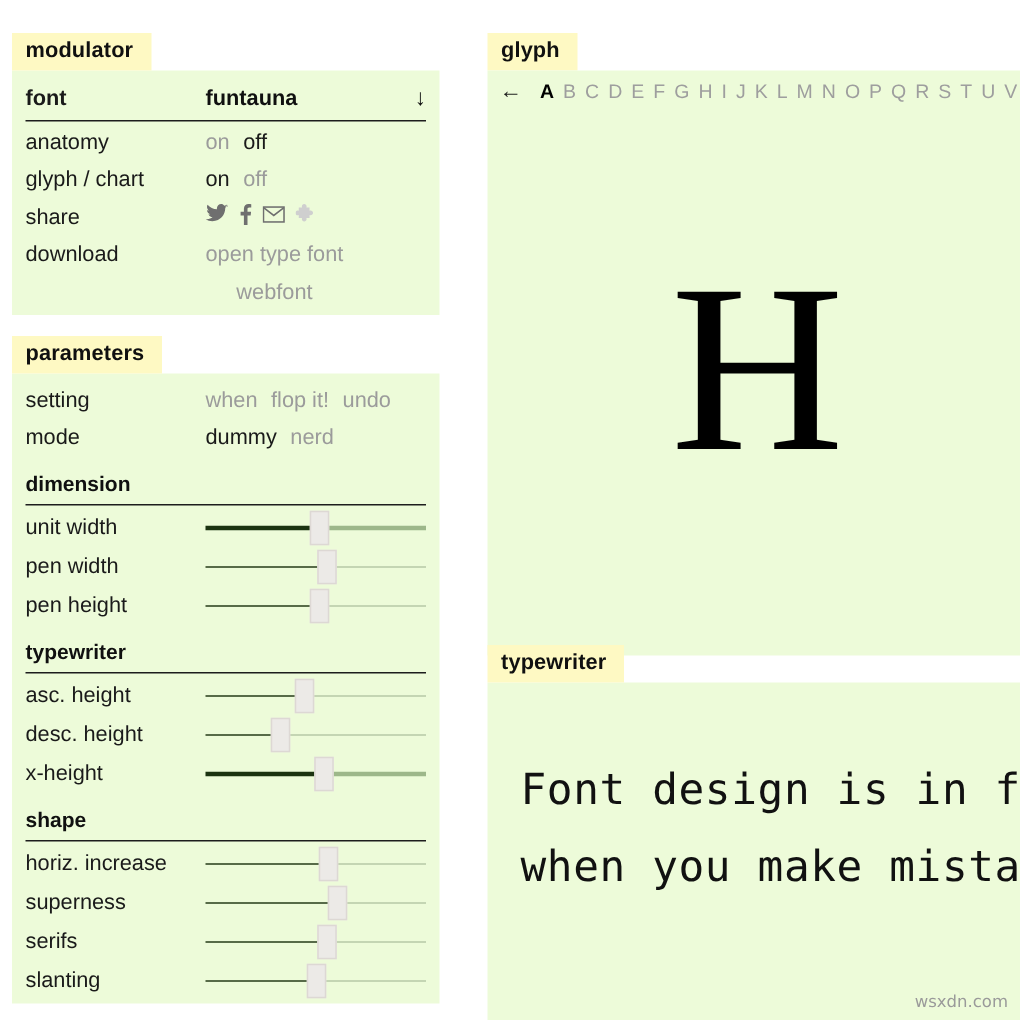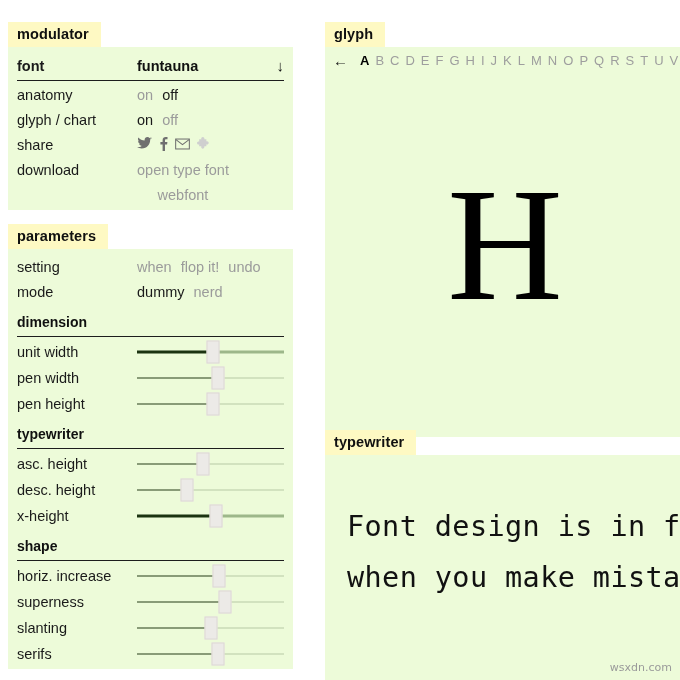--- a/index.html
+++ b/index.html
@@ -356,34 +356,34 @@
       <div class="slider-row">
         <div class="row-label">superness</div>
         <div class="slider-wrap">
           <div class="track-left" style="width:60%;"></div>
           <div class="track-right" style="width:40%;"></div>
           <div class="knob" style="left:60%;"></div>
         </div>
       </div>
 
       <div class="slider-row">
+        <div class="row-label">serifs</div>
+        <div class="slider-wrap">
+          <div class="track-left" style="width:55%;"></div>
+          <div class="track-right" style="width:45%;"></div>
+          <div class="knob" style="left:55%;"></div>
+        </div>
+      </div>
+
+      <div class="slider-row">
         <div class="row-label">slanting</div>
         <div class="slider-wrap">
           <div class="track-left" style="width:50%;"></div>
           <div class="track-right" style="width:50%;"></div>
           <div class="knob" style="left:50%;"></div>
-        </div>
-      </div>
-
-      <div class="slider-row">
-        <div class="row-label">serifs</div>
-        <div class="slider-wrap">
-          <div class="track-left" style="width:55%;"></div>
-          <div class="track-right" style="width:45%;"></div>
-          <div class="knob" style="left:55%;"></div>
         </div>
       </div>
 
     </div>
   </div>
 </div>
 
 <div class="panel" id="glyph-panel">
   <div class="panel-tab">glyph</div>
   <div class="panel-body glyph-body">

